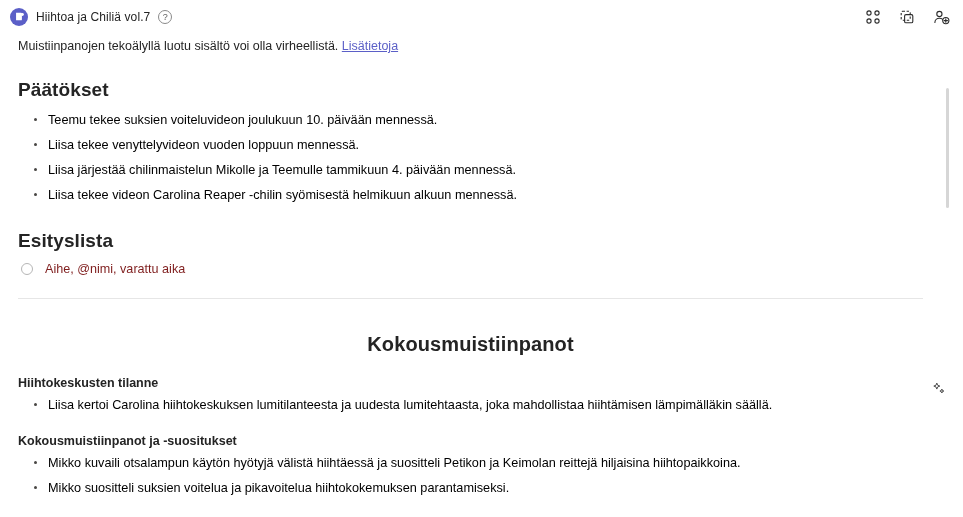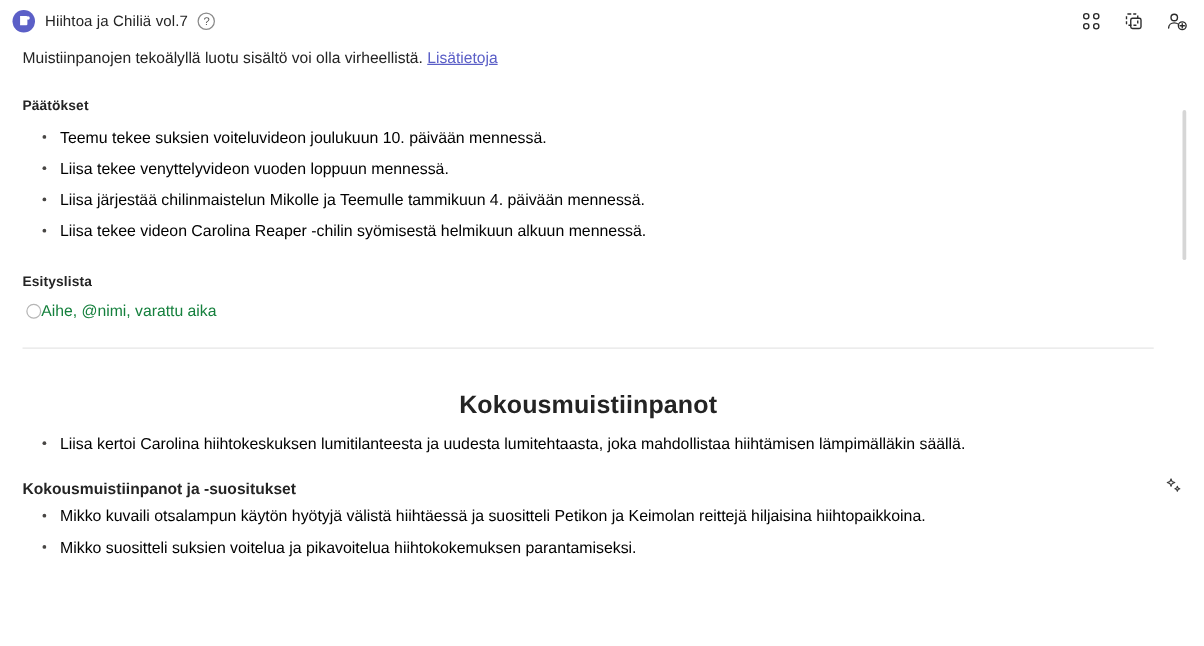--- a/index.html
+++ b/index.html
@@ -89,21 +89,21 @@
 
   
   .content {
     position: relative;
     padding: 0 40px 0 18px;
     height: 470px;
     overflow: hidden;
   }
 
   h2.section-title {
-    font-size: 11px;
+    font-size: 19px;
     font-weight: 600;
     color: #242424;
     margin: 26px 0 10px 0;
     letter-spacing: 0.1px;
   }
   h2.section-title.big {
     font-size: 20px;
     margin-top: 34px;
     text-align: center;
   }
@@ -135,24 +135,24 @@
     top: 7px;
     width: 3px;
     height: 3px;
     border-radius: 50%;
     background: #484644;
   }
 
   .agenda-placeholder {
     display: flex;
     align-items: center;
-    gap: 0;
+    gap: 12px;
     margin: 10px 0 0 3px;
     font-size: 12.6px;
-    color: #15803d;
+    color: #7f1d1d;
   }
   .circle-empty {
     width: 12px;
     height: 12px;
     border: 1px solid #b6b6b6;
     border-radius: 50%;
     flex: 0 0 auto;
   }
 
   .divider {
@@ -253,20 +253,21 @@
     <h2 class="section-title">Esityslista</h2>
     <div class="agenda-placeholder">
       <span class="circle-empty"></span>
       <span>Aihe, @nimi, varattu aika</span>
     </div>
 
     <div class="divider"></div>
 
     <h2 class="section-title big">Kokousmuistiinpanot</h2>
 
+    <h3 class="sub-title">Hiihtokeskusten tilanne</h3>
     <ul class="bullets">
       <li>Liisa kertoi Carolina hiihtokeskuksen lumitilanteesta ja uudesta lumitehtaasta, joka mahdollistaa hiihtämisen lämpimälläkin säällä.</li>
     </ul>
 
     <h3 class="sub-title">Kokousmuistiinpanot ja -suositukset</h3>
     <ul class="bullets">
       <li>Mikko kuvaili otsalampun käytön hyötyjä välistä hiihtäessä ja suositteli Petikon ja Keimolan reittejä hiljaisina hiihtopaikkoina.</li>
       <li>Mikko suositteli suksien voitelua ja pikavoitelua hiihtokokemuksen parantamiseksi.</li>
     </ul>
   </div>

